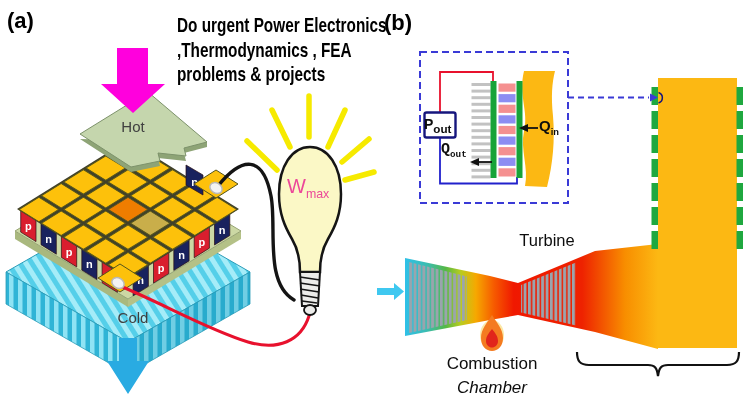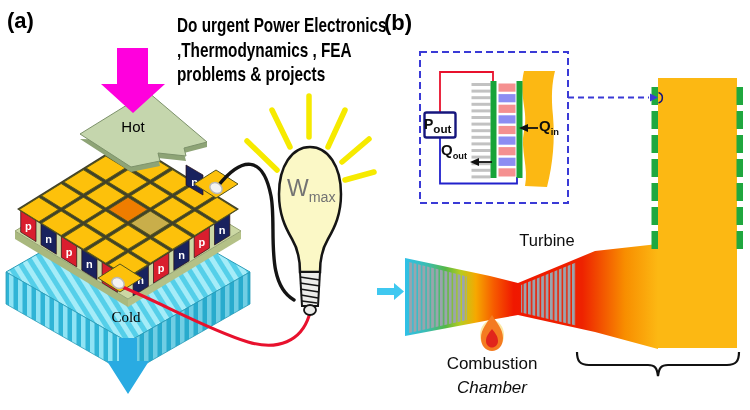--- a/index.html
+++ b/index.html
@@ -4,25 +4,25 @@
 <style>
   html,body{margin:0;padding:0;background:#fff;}
   .stage{position:relative;width:750px;height:410px;background:#fff;overflow:hidden;
          font-family:"Liberation Sans",sans-serif;color:#000;}
   .stage svg{position:absolute;left:0;top:0;}
   .lbl{position:absolute;white-space:nowrap;}
   .panel-tag{font-size:22px;font-weight:700;}
   .promo{position:absolute;left:177px;top:13px;font-size:21px;font-weight:700;
          line-height:24.5px;transform:scaleX(.73);transform-origin:0 0;}
   .ctr{text-align:center;white-space:nowrap;}
-  .small-lbl{font-size:15px;color:#000000;}
+  .small-lbl{font-size:15px;color:#404040;}
   .eng-lbl{font-size:16.5px;color:#0d0d0d;}
   .sci{font-size:15px;font-weight:600;color:#0d0d0d;}
   .sci sub,.wmax sub{font-size:62%;}
-  .wmax{font-size:23px;font-weight:500;color:#737373;}
+  .wmax{font-size:20px;font-weight:500;color:#ec4899;}
   .pout{font-size:14px;font-weight:600;color:#0d0d0d;}
   .tile{fill:#fdc10b;stroke:#55551c;stroke-width:1.3;}
   .legtxt{font:bold 11px "Liberation Sans",sans-serif;fill:#fff;text-anchor:middle;}
 </style>
 </head>
 <body>
 
 <div class="stage">
 
 <svg width="750" height="410" viewBox="0 0 750 410">
@@ -252,25 +252,25 @@
 
 <div class="lbl panel-tag" style="left:7px;top:8px;">(a)</div>
 <div class="promo">
   <div>Do urgent Power Electronics</div>
   <div>,Thermodynamics , FEA</div>
   <div>problems &amp; projects</div>
 </div>
 <div class="lbl panel-tag" style="left:384px;top:10px;">(b)</div>
 
 <div class="lbl small-lbl ctr" style="left:105px;top:118px;width:56px;">Hot</div>
-<div class="lbl small-lbl ctr" style="left:96px;top:309px;width:60px;font-family:Liberation Serif, serif;">Cold</div>
+<div class="lbl small-lbl ctr" style="left:103px;top:309px;width:60px;">Cold</div>
 
 <div class="lbl wmax" style="left:287px;top:175px;"><span>W</span><sub>max</sub></div>
 
 <div class="lbl pout ctr" style="left:424px;top:116px;width:24px;"><span>P</span><sub>out</sub></div>
-<div class="lbl sci" style="left:441px;top:141px;"><span>Q</span><sub>out</sub></div>
+<div class="lbl sci" style="left:441px;top:141px;font-family:Liberation Mono, monospace;"><span>Q</span><sub>out</sub></div>
 <div class="lbl sci" style="left:539px;top:117px;"><span>Q</span><sub>in</sub></div>
 
 <div class="lbl eng-lbl ctr" style="left:442px;top:354px;width:100px;font-size:17px;">Combustion</div>
 <div class="lbl eng-lbl ctr" style="left:513px;top:231px;width:68px;">Turbine</div>
 <div class="lbl eng-lbl ctr" style="left:442px;top:378px;width:100px;font-size:17px;font-style:italic;">Chamber</div>
 
 </div>
 
 </body></html>

